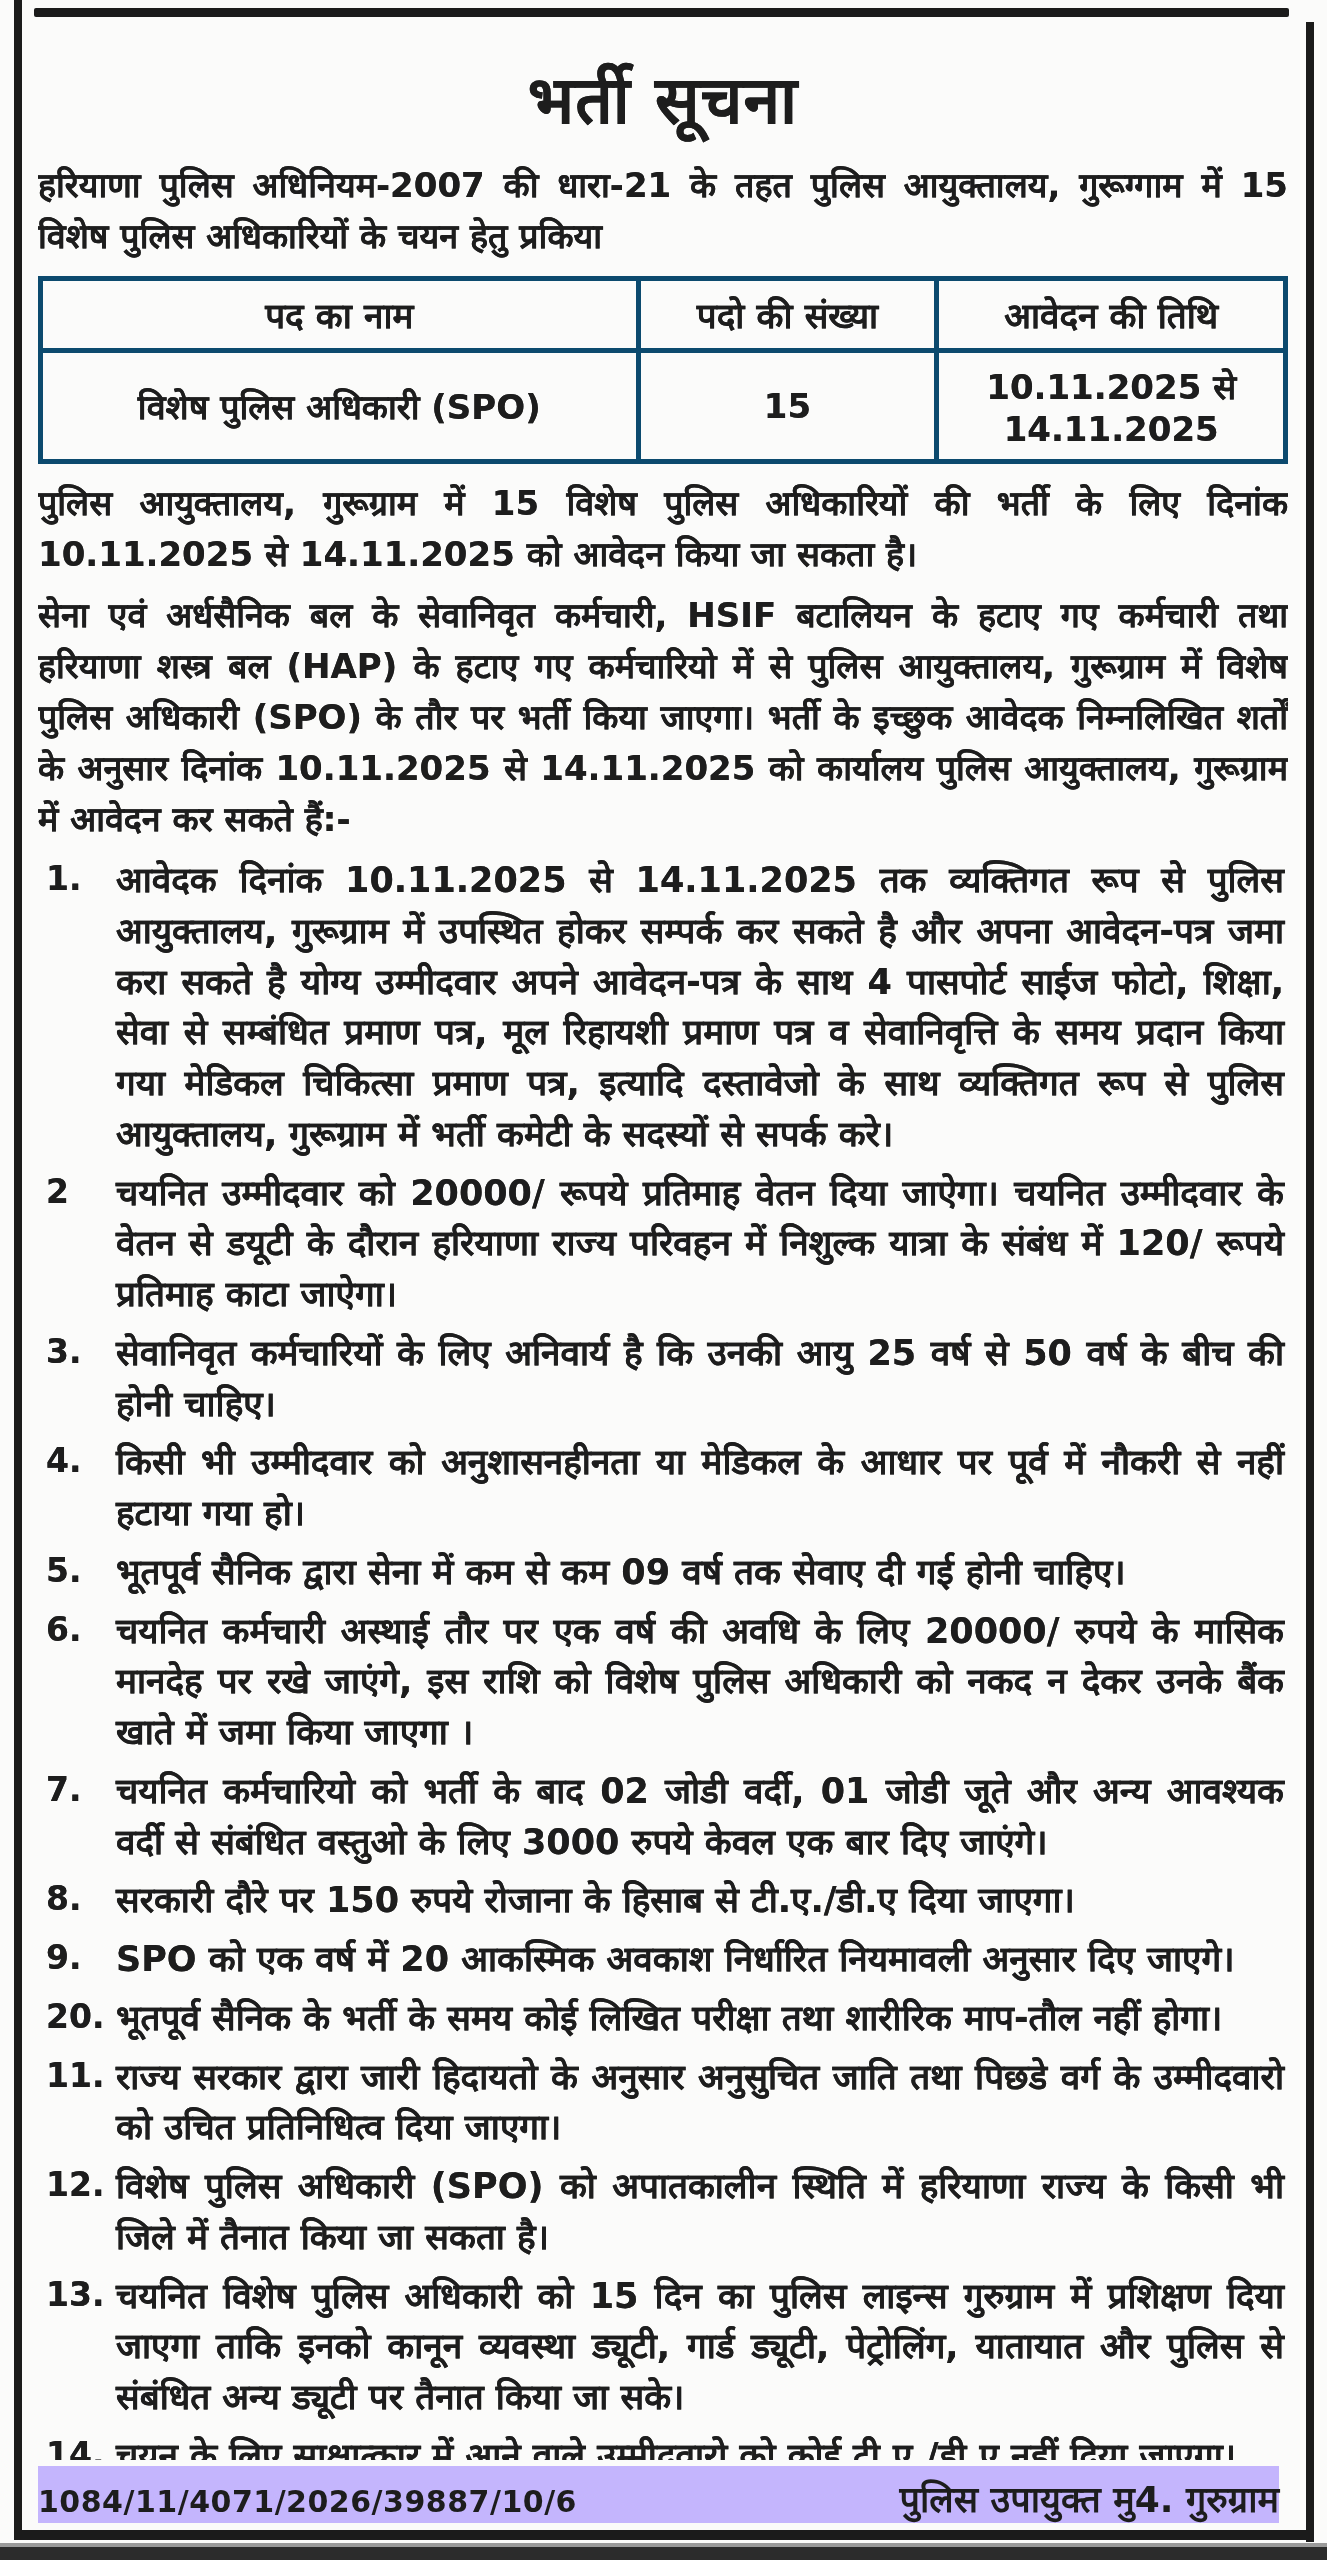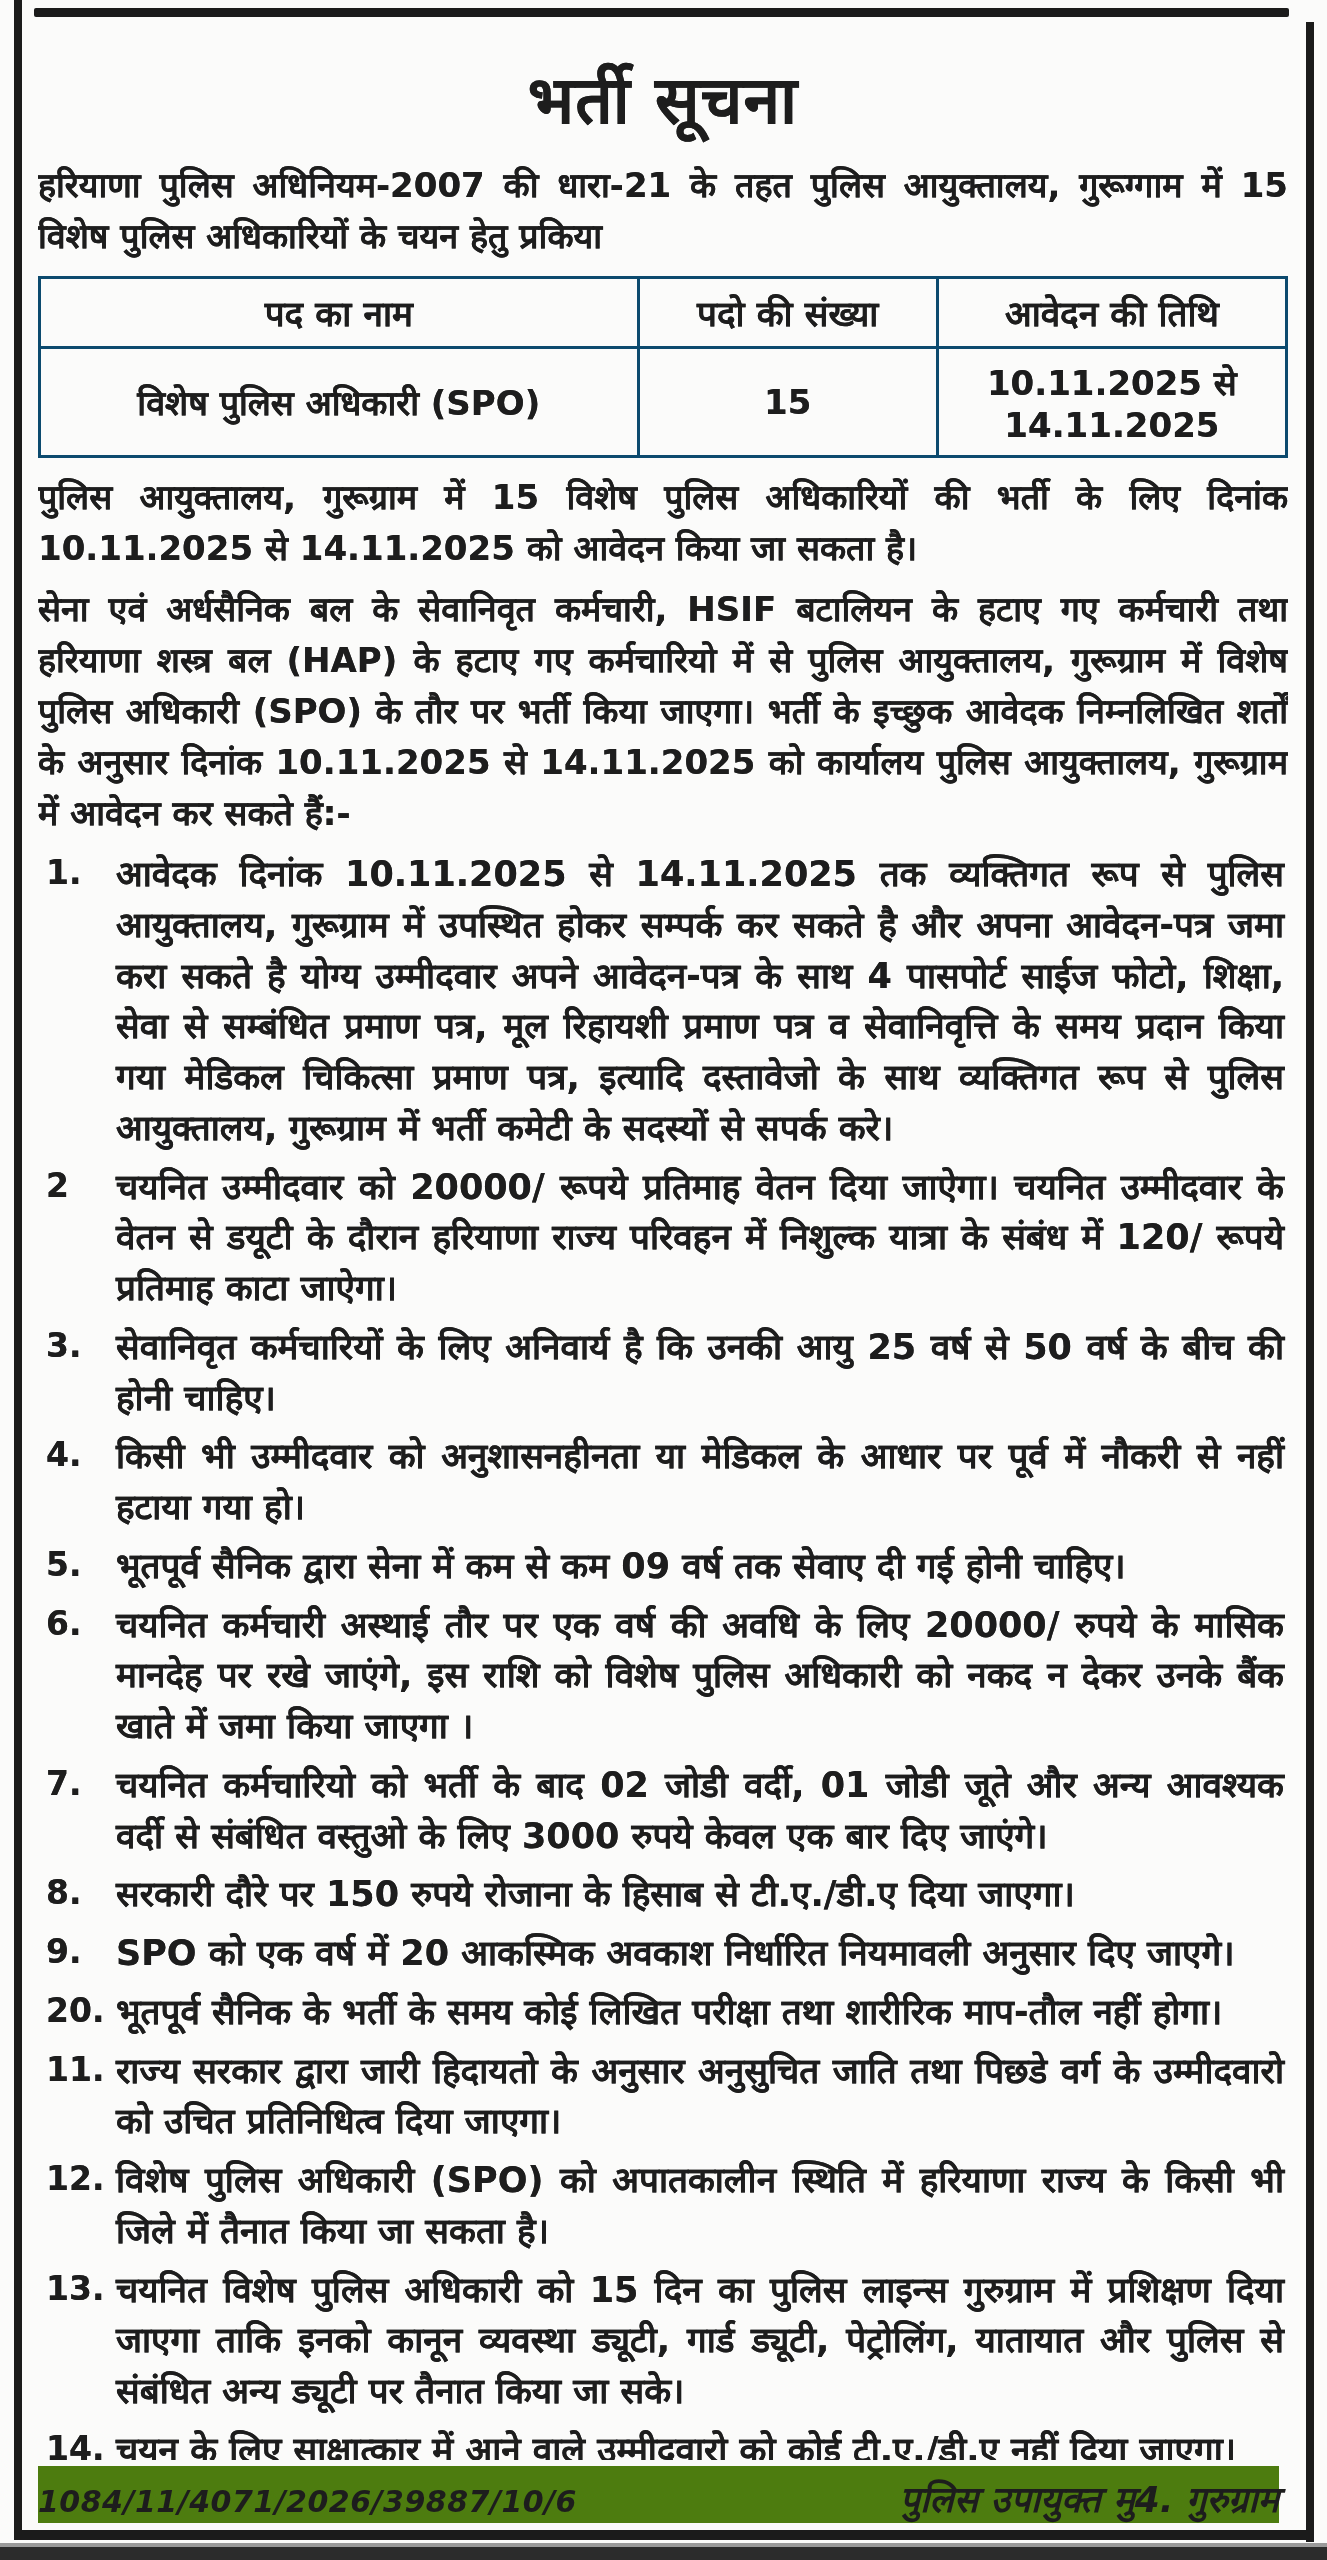--- a/index.html
+++ b/index.html
@@ -39,21 +39,21 @@
     margin-top:10px;
   }
   .intro { margin-bottom:14px; }
 
   table.post-table {
     width:100%;
     border-collapse:collapse;
     margin:10px 0 14px 0;
   }
   table.post-table th, table.post-table td {
-    border:3px solid #0c4a6e;
+    border:5px solid #0c4a6e;
     padding:10px 10px;
     vertical-align:middle;
   }
   table.post-table th { font-size:35px; font-weight:700; text-align:center; }
   table.post-table td { font-size:34px; font-weight:600; text-align:center; }
   .col-post { width:48%; } .col-count { width:24%; } .col-date { width:28%; }
 
   .conditions { margin-top:10px; }
   .cond { display:flex; align-items:flex-start; margin-bottom:8px; }
   .cond .num {
@@ -64,23 +64,22 @@
   .cond .txt {
     flex:1;
     font-size:35px; font-weight:600; line-height:1.45;
     text-align:justify;
     padding-right:4px;
   }
 
   .footer-row {
     position:absolute; left:38px; right:48px; top:2466px;
     display:flex; justify-content:space-between; align-items:baseline;
-    background:#4d7c0f;
+    background:#c4b5fd;
     padding-top:8px;
-    font-style:italic;
   }
   .ref-no    { font-size:30px; font-weight:600; letter-spacing:.5px; }
   .signature { font-size:36px; font-weight:700; }
 </style>
 </head>
 <body>
 
 <div class="frame-top"></div>
 <div class="frame-left"></div>
 <div class="frame-right"></div>

